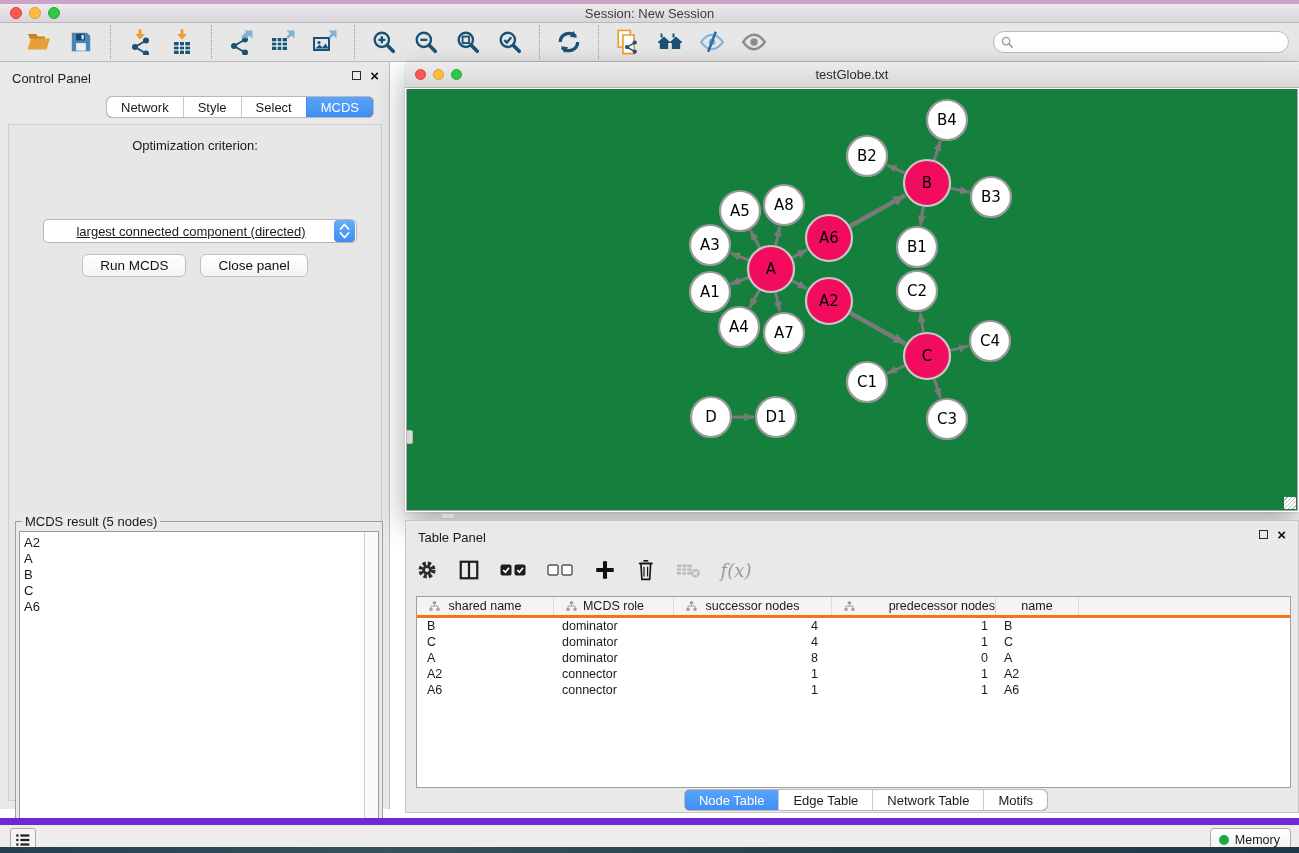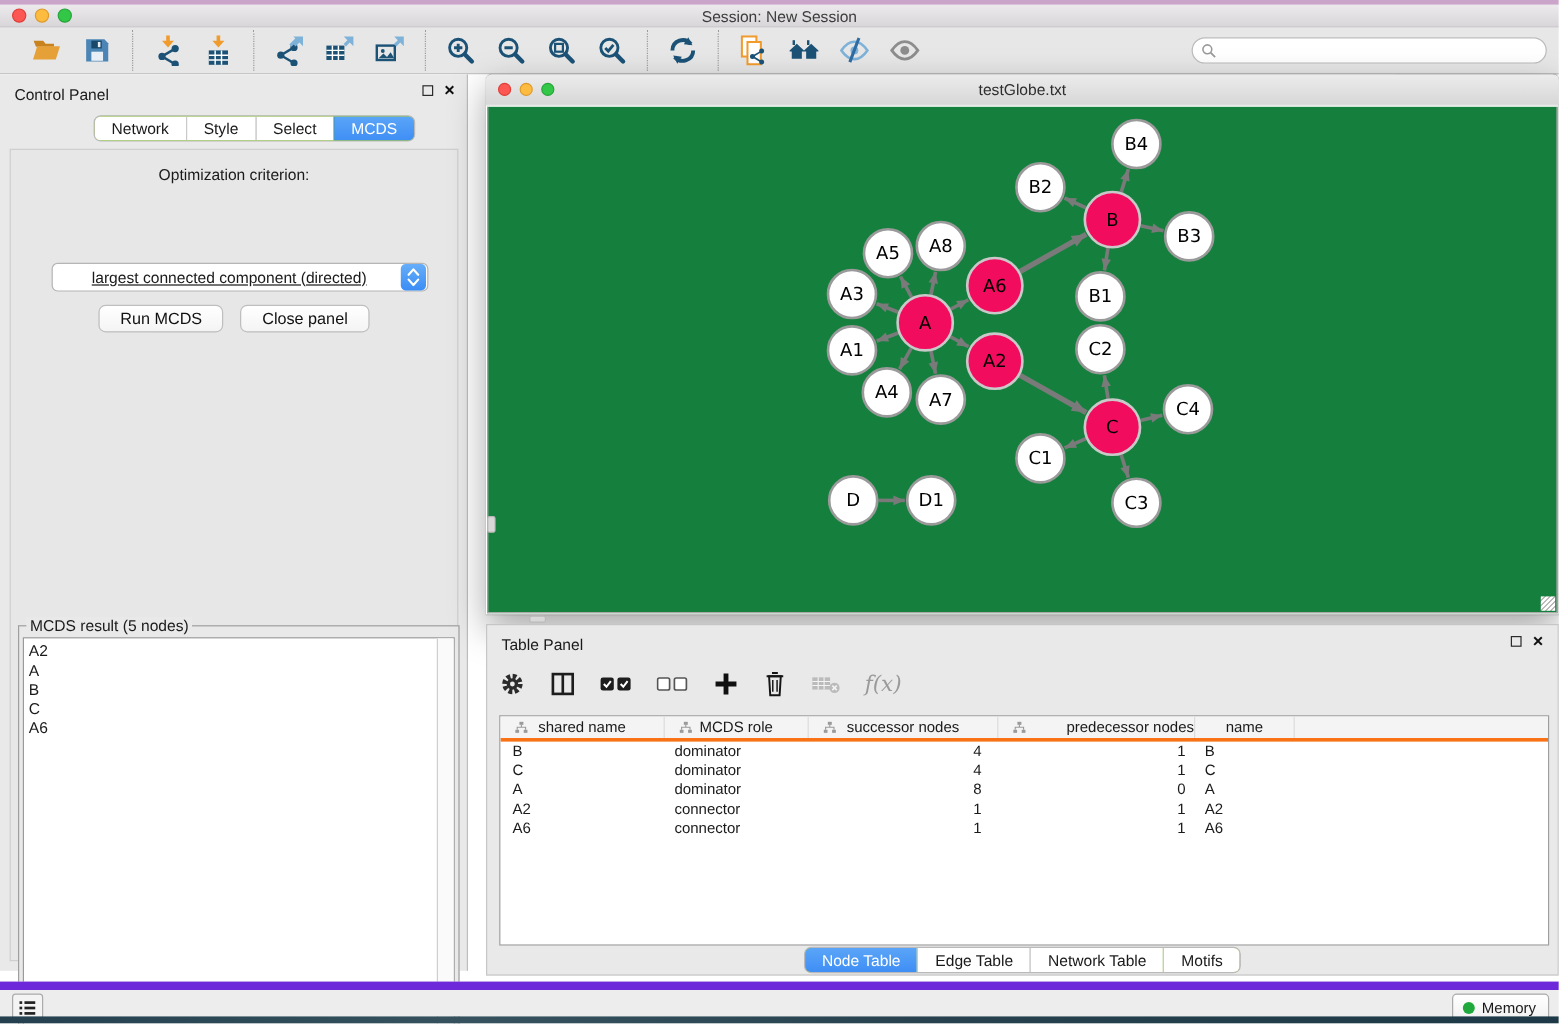--- a/index.html
+++ b/index.html
@@ -33,21 +33,21 @@
   .app-body { position:absolute; left:0; top:62px; width:1163px; height:756px; background:#fff; }
 
   
   .control-panel { position:absolute; left:0; top:0; width:390px; height:747px; background:#e9e9e9; border-right:1px solid #bdbdbd; }
   .panel-head { position:relative; height:28px; }
   .panel-head .panel-title { position:absolute; left:12px; top:9px; font-size:13px; }
   .panel-head .panel-ctrls { position:absolute; right:10px; top:9px; display:flex; gap:9px; align-items:center; }
   .float-box { width:9px; height:9px; border:1.5px solid #2b2b2b; display:inline-block; }
   .close-x { font-size:15px; font-weight:bold; color:#111; line-height:9px; }
 
-  .seg-tabs { display:flex; border:1px solid #b9b9b9; border-radius:6px; background:#84cc16; overflow:hidden; height:22px; }
+  .seg-tabs { display:flex; border:1px solid #b9b9b9; border-radius:6px; background:#b91c1c; overflow:hidden; height:22px;margin-left:28px; }
   .ctl-tabs { position:absolute; left:78px; top:34px; }
   .seg-tabs .seg { padding:0 14px; display:flex; align-items:center; font-size:13px; color:#1a1a1a; background:#fff; border-left:1px solid #c9c9c9; cursor:default; }
   .seg-tabs .seg:first-child { border-left:none; }
   .seg-tabs .seg.active { background:linear-gradient(#5aa5f8,#3f8ef5); color:#fff; border-left-color:#3f8ef5; }
 
   .ctl-content { position:absolute; left:8px; right:7px; top:62px; bottom:8px; background:#e7e7e7; border:1px solid #cfcfcf; }
   .opt-label { text-align:center; margin-top:13px; font-size:13px; }
   .dropdown { position:absolute; left:34px; top:94px; width:314px; height:24px; background:#fff; border:1px solid #b5b5b5; border-radius:5px; display:flex; align-items:center; }
   .dropdown .dd-text { flex:1; text-align:center; font-size:13px; padding-left:4px; white-space:nowrap; overflow:hidden;text-decoration:underline; }
   .dd-stepper { width:21px; height:22px; border-radius:4px; background:linear-gradient(#66aef9,#3b8df6); margin-right:1px; position:relative; }

